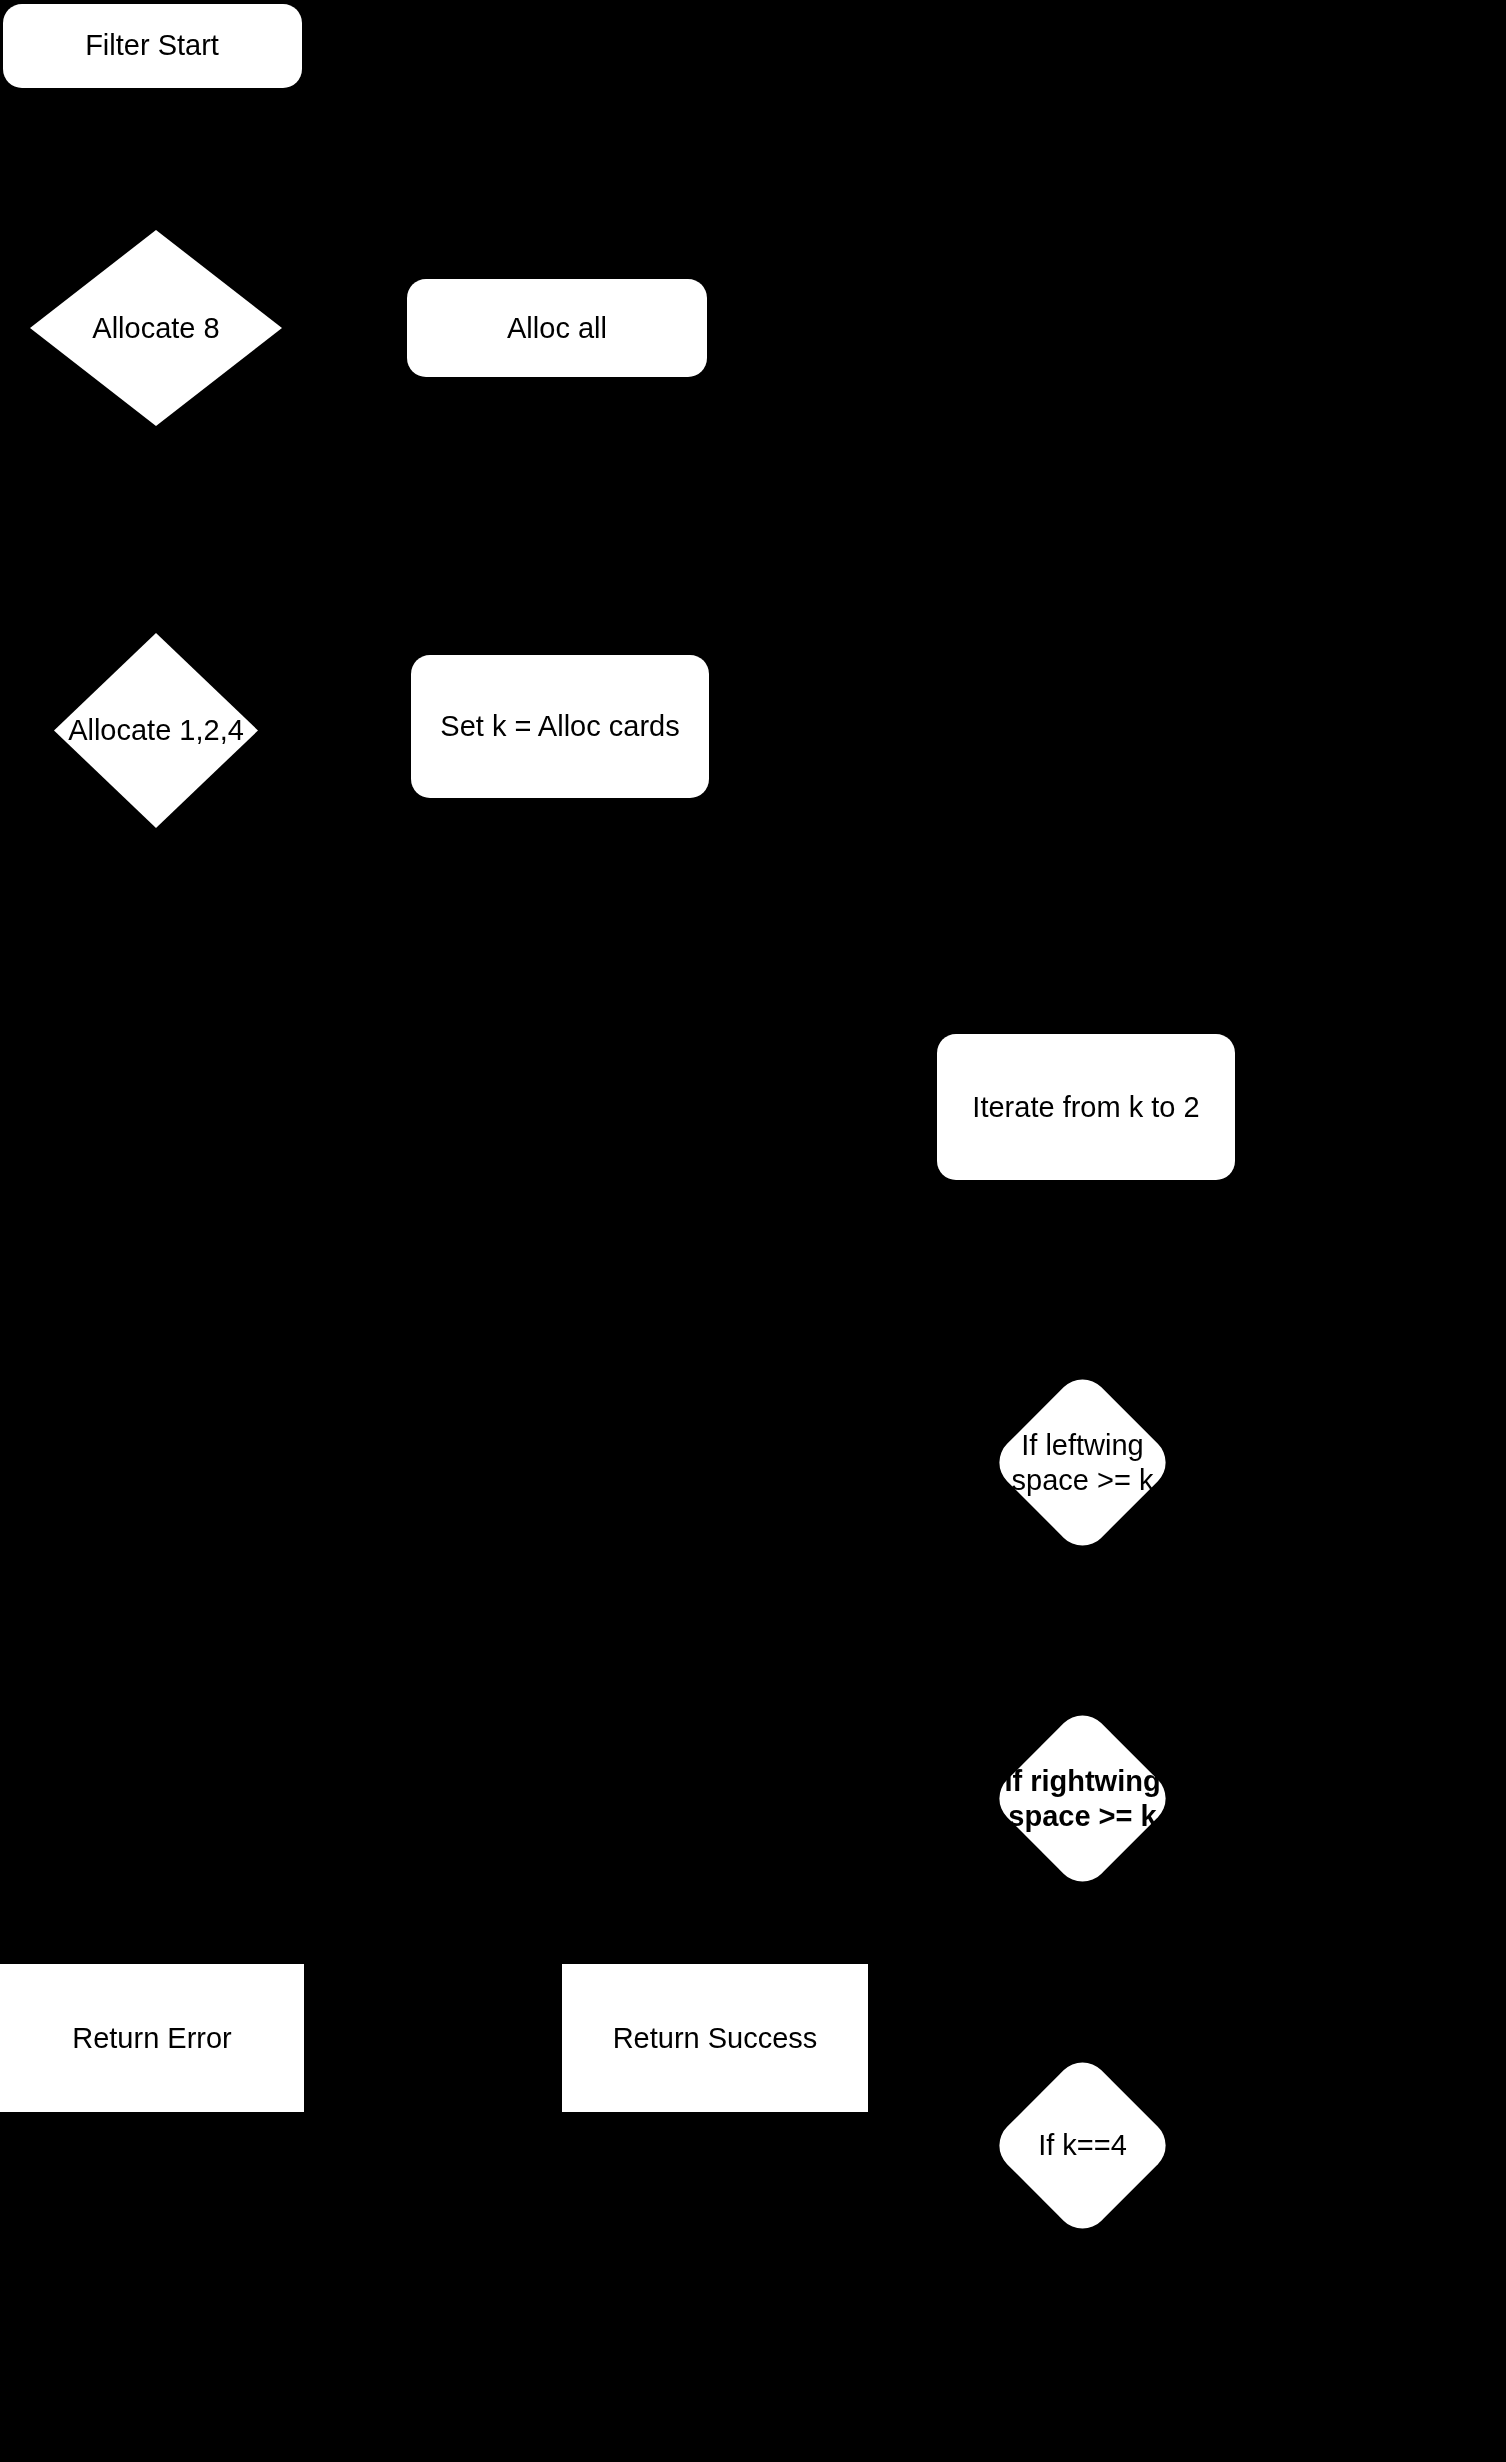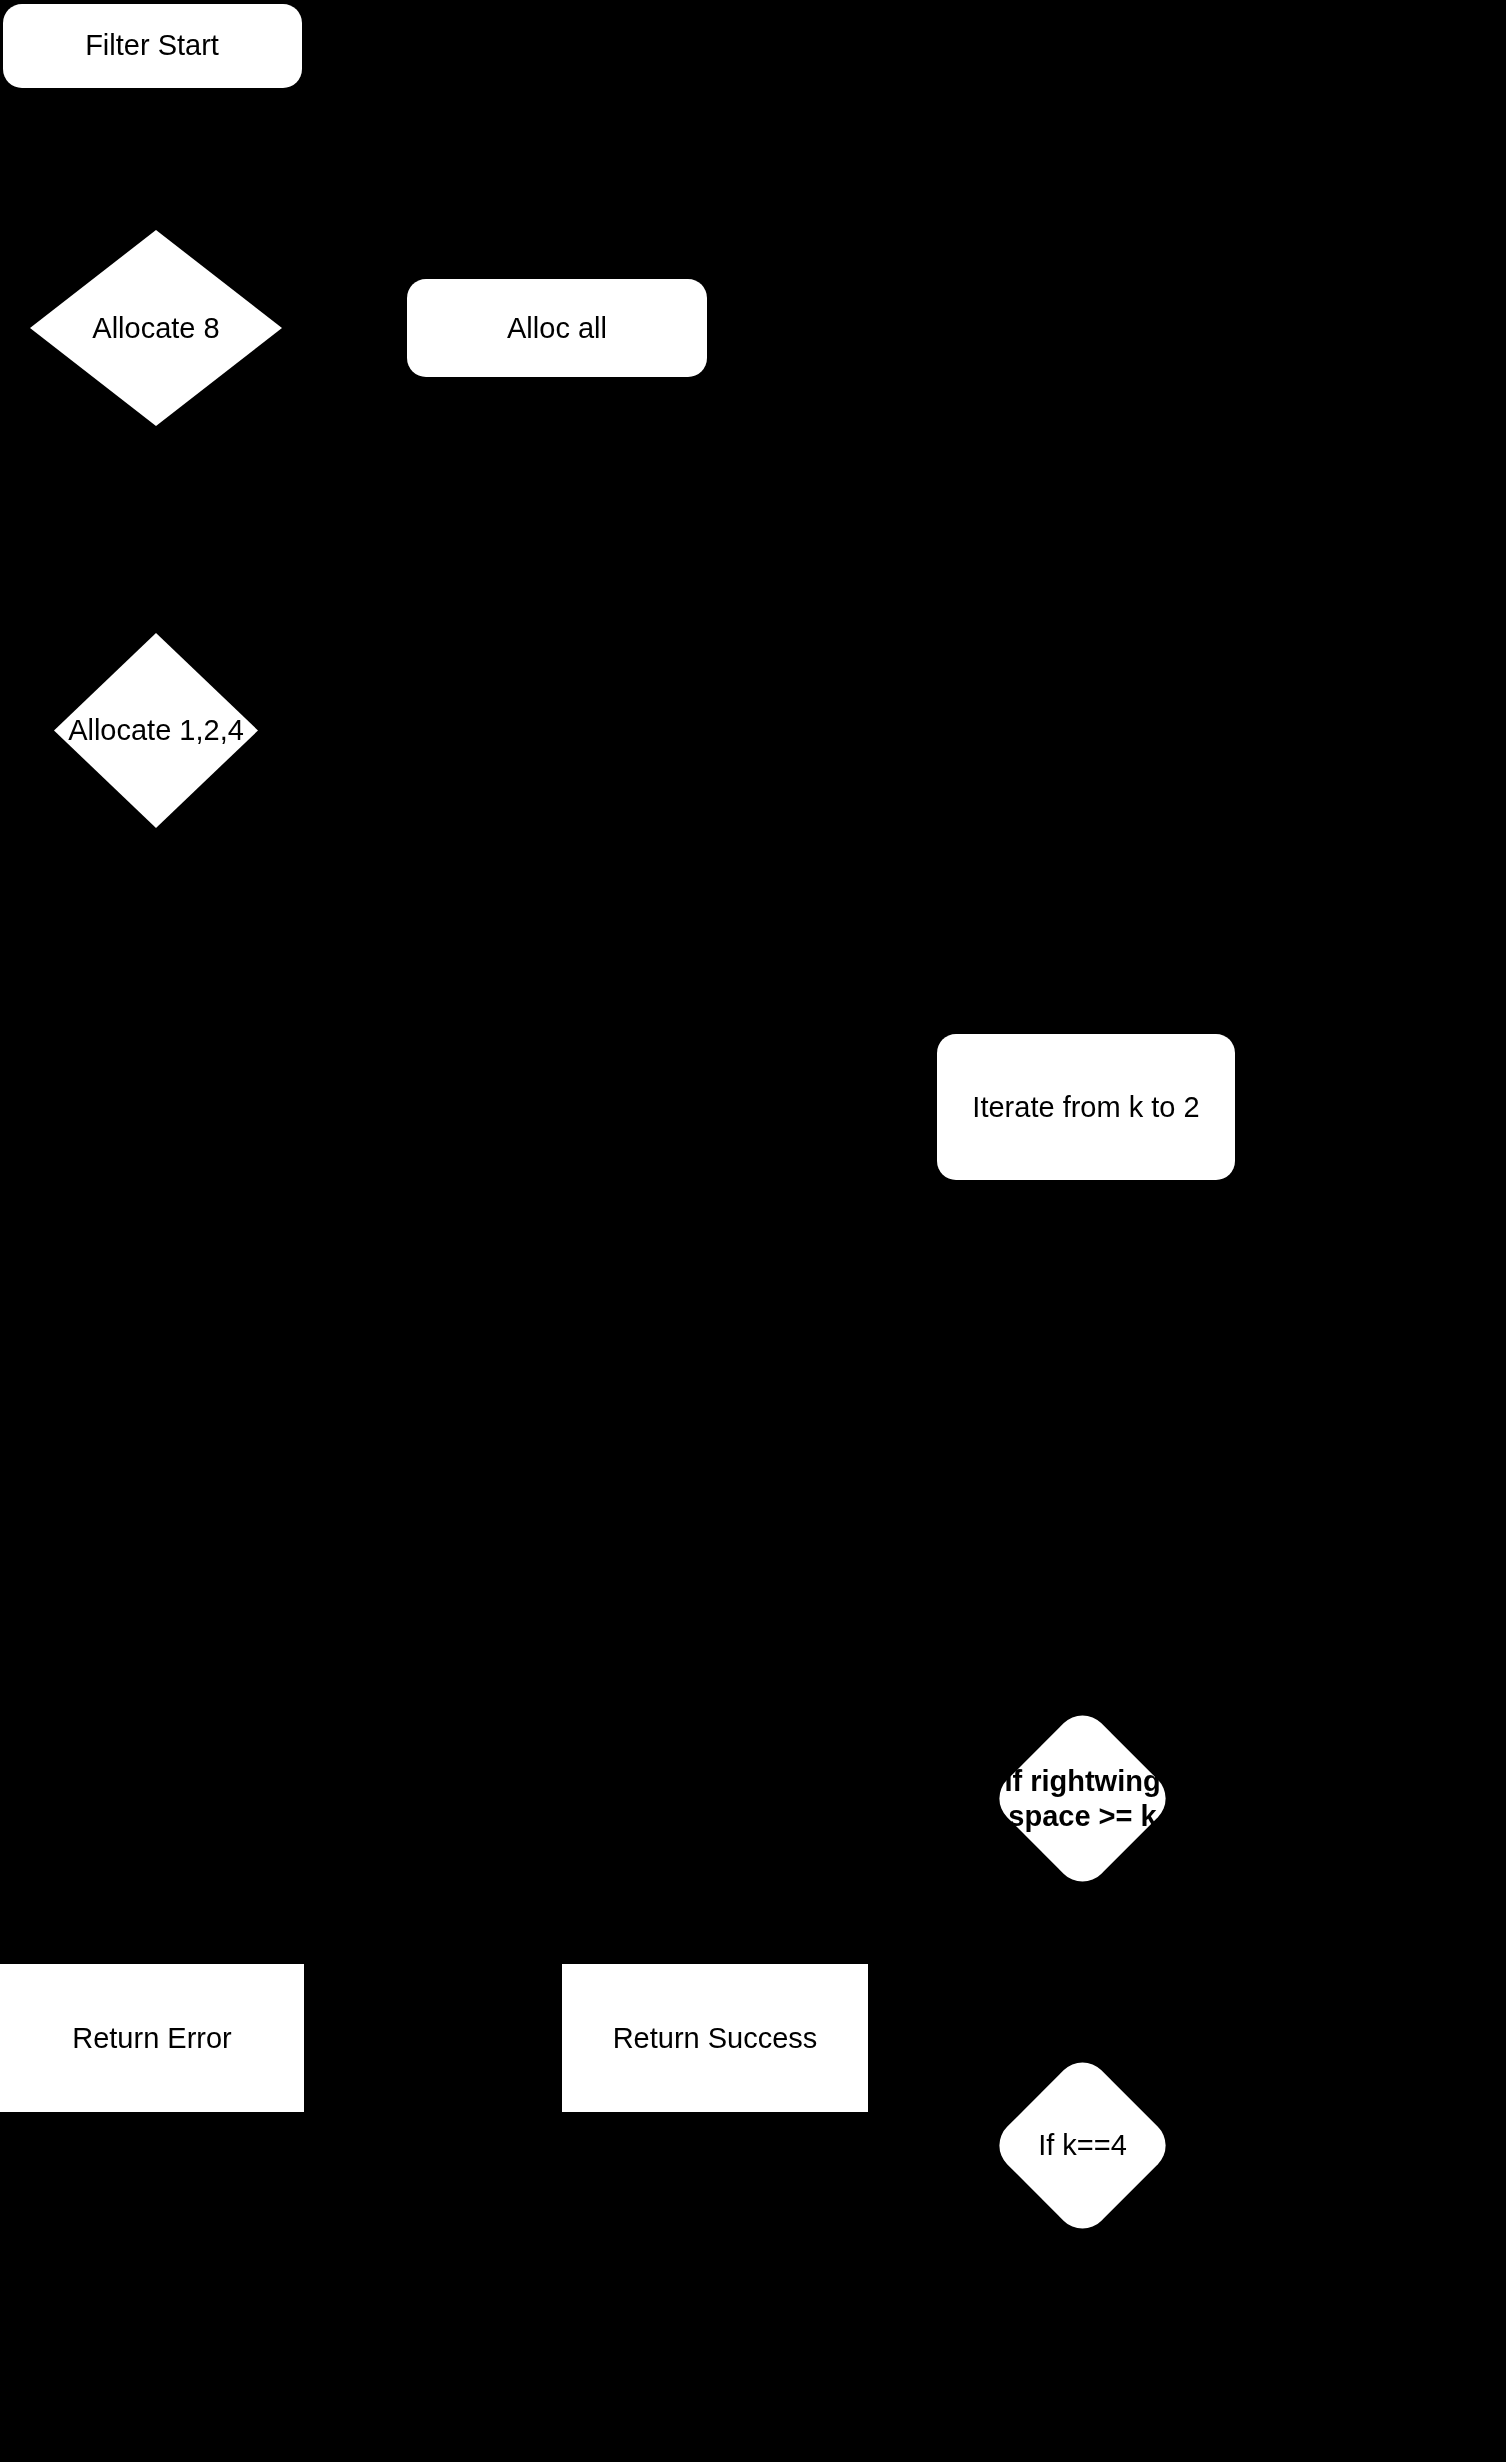--- a/index.html
+++ b/index.html
@@ -84,23 +84,30 @@
     <div class="lbl">Allocate 8</div>
   </div>
 
   <div id="check-all" class="node rrect">Alloc all</div>
 
   <div id="allocate-1-2-4" class="node diamond">
     <div class="fill"></div>
     <div class="lbl">Allocate 1,2,4</div>
   </div>
 
+  <div id="set-k" class="node rrect">Set k = Alloc cards</div>
 
   <div id="iterate-k-to-4" class="node rrect">Iterate from k to 2</div>
 
+  <div id="if-leftwing" class="node rdiamond">
+    <div class="sq"></div>
+    <div class="lbl">
+      <span>If leftwing space &gt;= k</span>
+    </div>
+  </div>
 
   <div id="if-rightwing" class="node rdiamond">
     <div class="sq"></div>
     <div class="lbl">
       <span>If rightwing space &gt;= k</span>
     </div>
   </div>
 
   <div id="return-error" class="node rect">Return Error</div>
 

